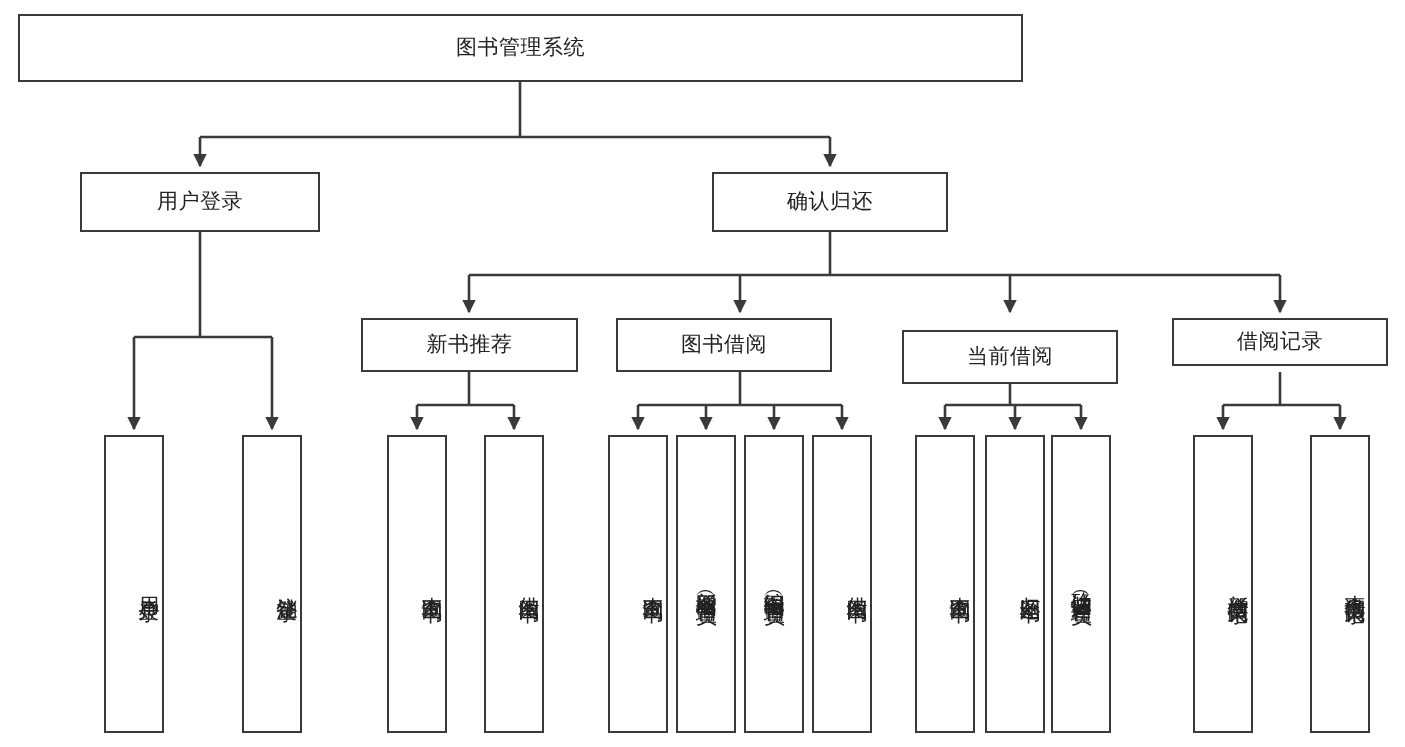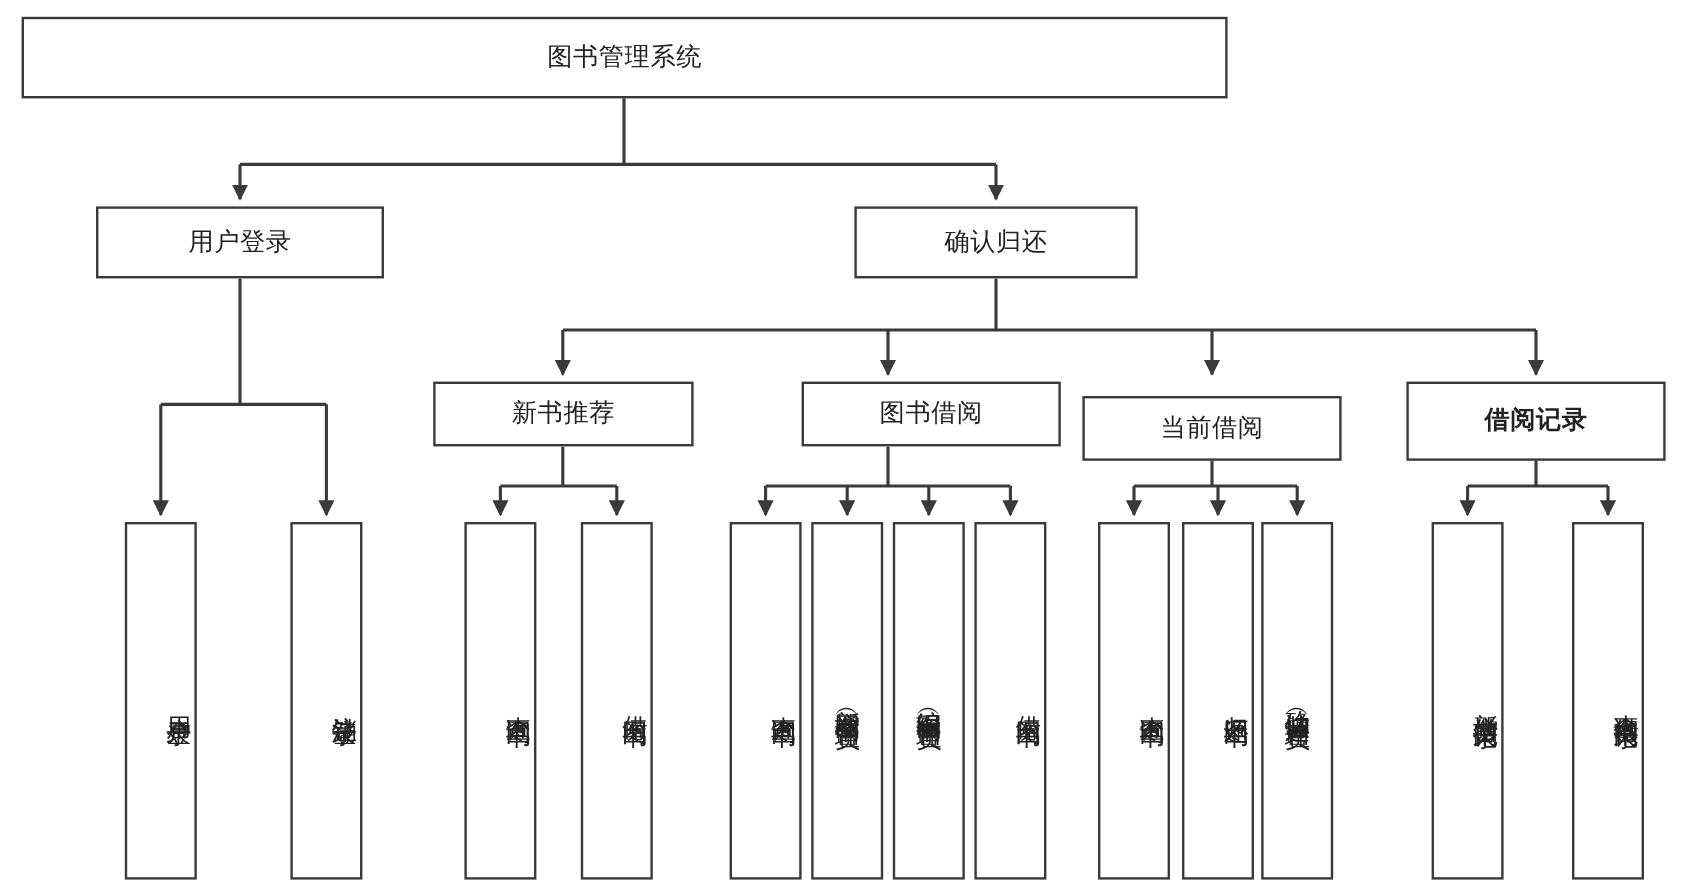--- a/index.html
+++ b/index.html
@@ -117,23 +117,23 @@
       <path d="M 1340 405 L 1340 429" marker-end="url(#arrow)"></path>
     </g>
   </svg>
 
   <div class="node node-h" id="node-root" style="left: 18px; top: 14px; width: 1005px; height: 68px;">图书管理系统</div>
 
   <div class="node node-h" id="node-l2-0" style="left: 80px; top: 172px; width: 240px; height: 60px;">用户登录</div>
   <div class="node node-h" id="node-l2-1" style="left: 712px; top: 172px; width: 236px; height: 60px;">确认归还</div>
 
   <div class="node node-h" id="node-l3-0" style="left: 361px; top: 318px; width: 217px; height: 54px;">新书推荐</div>
-  <div class="node node-h" id="node-l3-1" style="left: 668px; top: 318px; width: 216px; height: 54px;">图书借阅</div>
+  <div class="node node-h" id="node-l3-1" style="left: 616px; top: 318px; width: 216px; height: 54px;">图书借阅</div>
   <div class="node node-h" id="node-l3-2" style="left: 902px; top: 318px; width: 216px; height: 54px; margin-top: 12px;">当前借阅</div>
-  <div class="node node-h" id="node-l3-3" style="left: 1172px; top: 318px; width: 216px; height: 66px; font-weight: bold;">借阅记录</div>
+  <div class="node node-h" id="node-l3-3" style="left: 1172px; top: 318px; width: 216px; height: 48px;">借阅记录</div>
 
   <div class="node node-v" id="node-leaf-0" style="left: 104px; top: 435px; width: 60px; height: 298px;">用户登录</div>
   <div class="node node-v" id="node-leaf-1" style="left: 242px; top: 435px; width: 60px; height: 298px;">注销登录</div>
   <div class="node node-v" id="node-leaf-2" style="left: 387px; top: 435px; width: 60px; height: 298px;">查询图书</div>
   <div class="node node-v" id="node-leaf-3" style="left: 484px; top: 435px; width: 60px; height: 298px;">借阅图书</div>
   <div class="node node-v" id="node-leaf-4" style="left: 608px; top: 435px; width: 60px; height: 298px;">查询图书</div>
   <div class="node node-v tall-text" id="node-leaf-5" style="left: 676px; top: 435px; width: 60px; height: 298px;">新增图书（管理员）</div>
   <div class="node node-v tall-text" id="node-leaf-6" style="left: 744px; top: 435px; width: 60px; height: 298px;">编辑图书（管理员）</div>
   <div class="node node-v" id="node-leaf-7" style="left: 812px; top: 435px; width: 60px; height: 298px;">借阅图书</div>
   <div class="node node-v" id="node-leaf-8" style="left: 915px; top: 435px; width: 60px; height: 298px;">查询图书</div>

